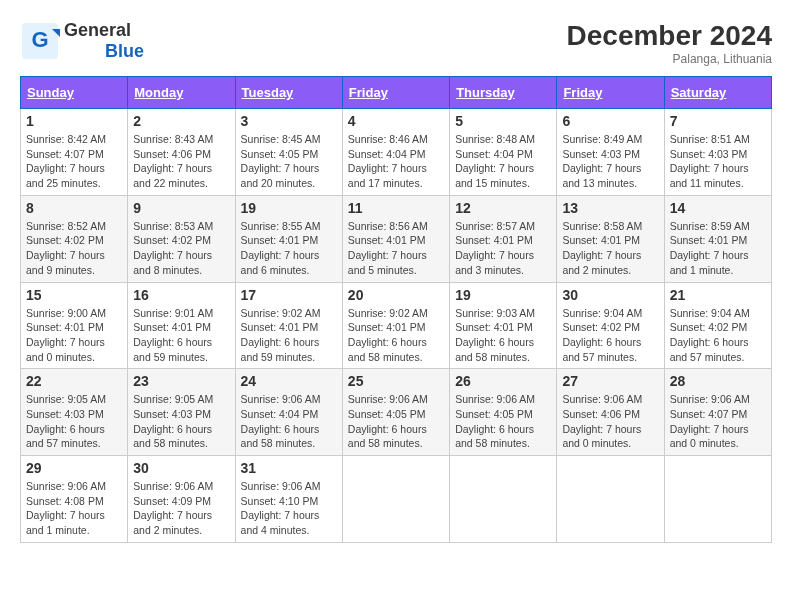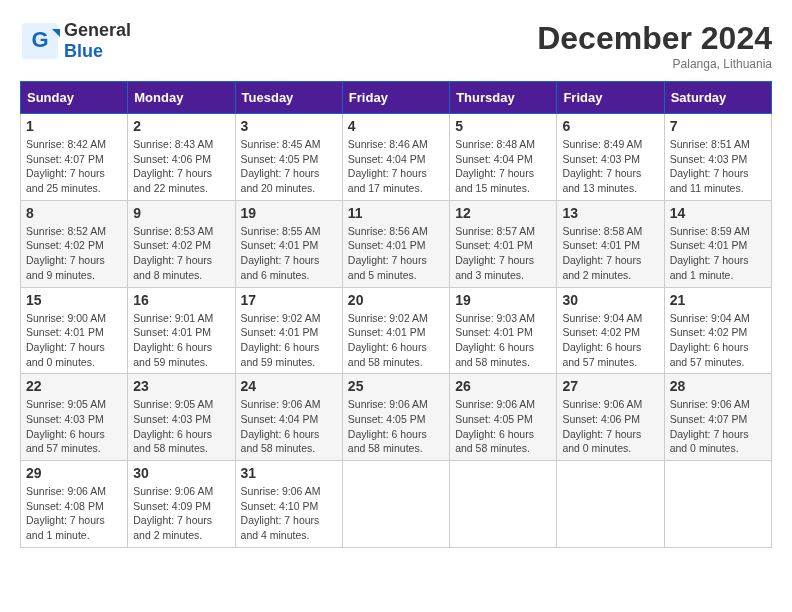--- a/index.html
+++ b/index.html
@@ -15,38 +15,39 @@
       justify-content: space-between;
       align-items: flex-start;
       margin-bottom: 10px;
     }
     .logo {
       display: flex;
       align-items: center;
       gap: 4px;
     }
     .logo-text-general { font-size: 18px; color: #333; font-weight: bold; text-align: center; }
-    .logo-text-blue { font-size: 18px; color: #1565c0; font-weight: bold; }
+    .logo-text-blue { font-size: 18px; color: #1565c0; font-weight: bold; margin-left: 41px; }
     .title-block { text-align: right; }
-    .main-title { font-size: 32px; color: #333; font-weight: bold; }
+    .main-title { font-size: 28px; color: #333; font-weight: bold; }
     .subtitle { font-size: 12px; color: #737373; }
     
     .calendar {
       width: 100%;
       border-collapse: collapse;
       font-size: 11px;
     }
     .calendar th {
-      background: #4c1d95;
+      background: #8b5cf6;
       color: #fff;
       padding: 8px 6px;
       text-align: left;
       font-size: 13px;
       font-weight: bold;
       border: 1px solid #1565c0;
+      text-decoration: underline;
     }
     .calendar td {
       border: 1px solid #ccc;
       vertical-align: top;
       padding: 4px 5px;
       width: calc(100% / 7);
       min-height: 80px;
       background: #fff;
     }
     .calendar tr:nth-child(even) td {

